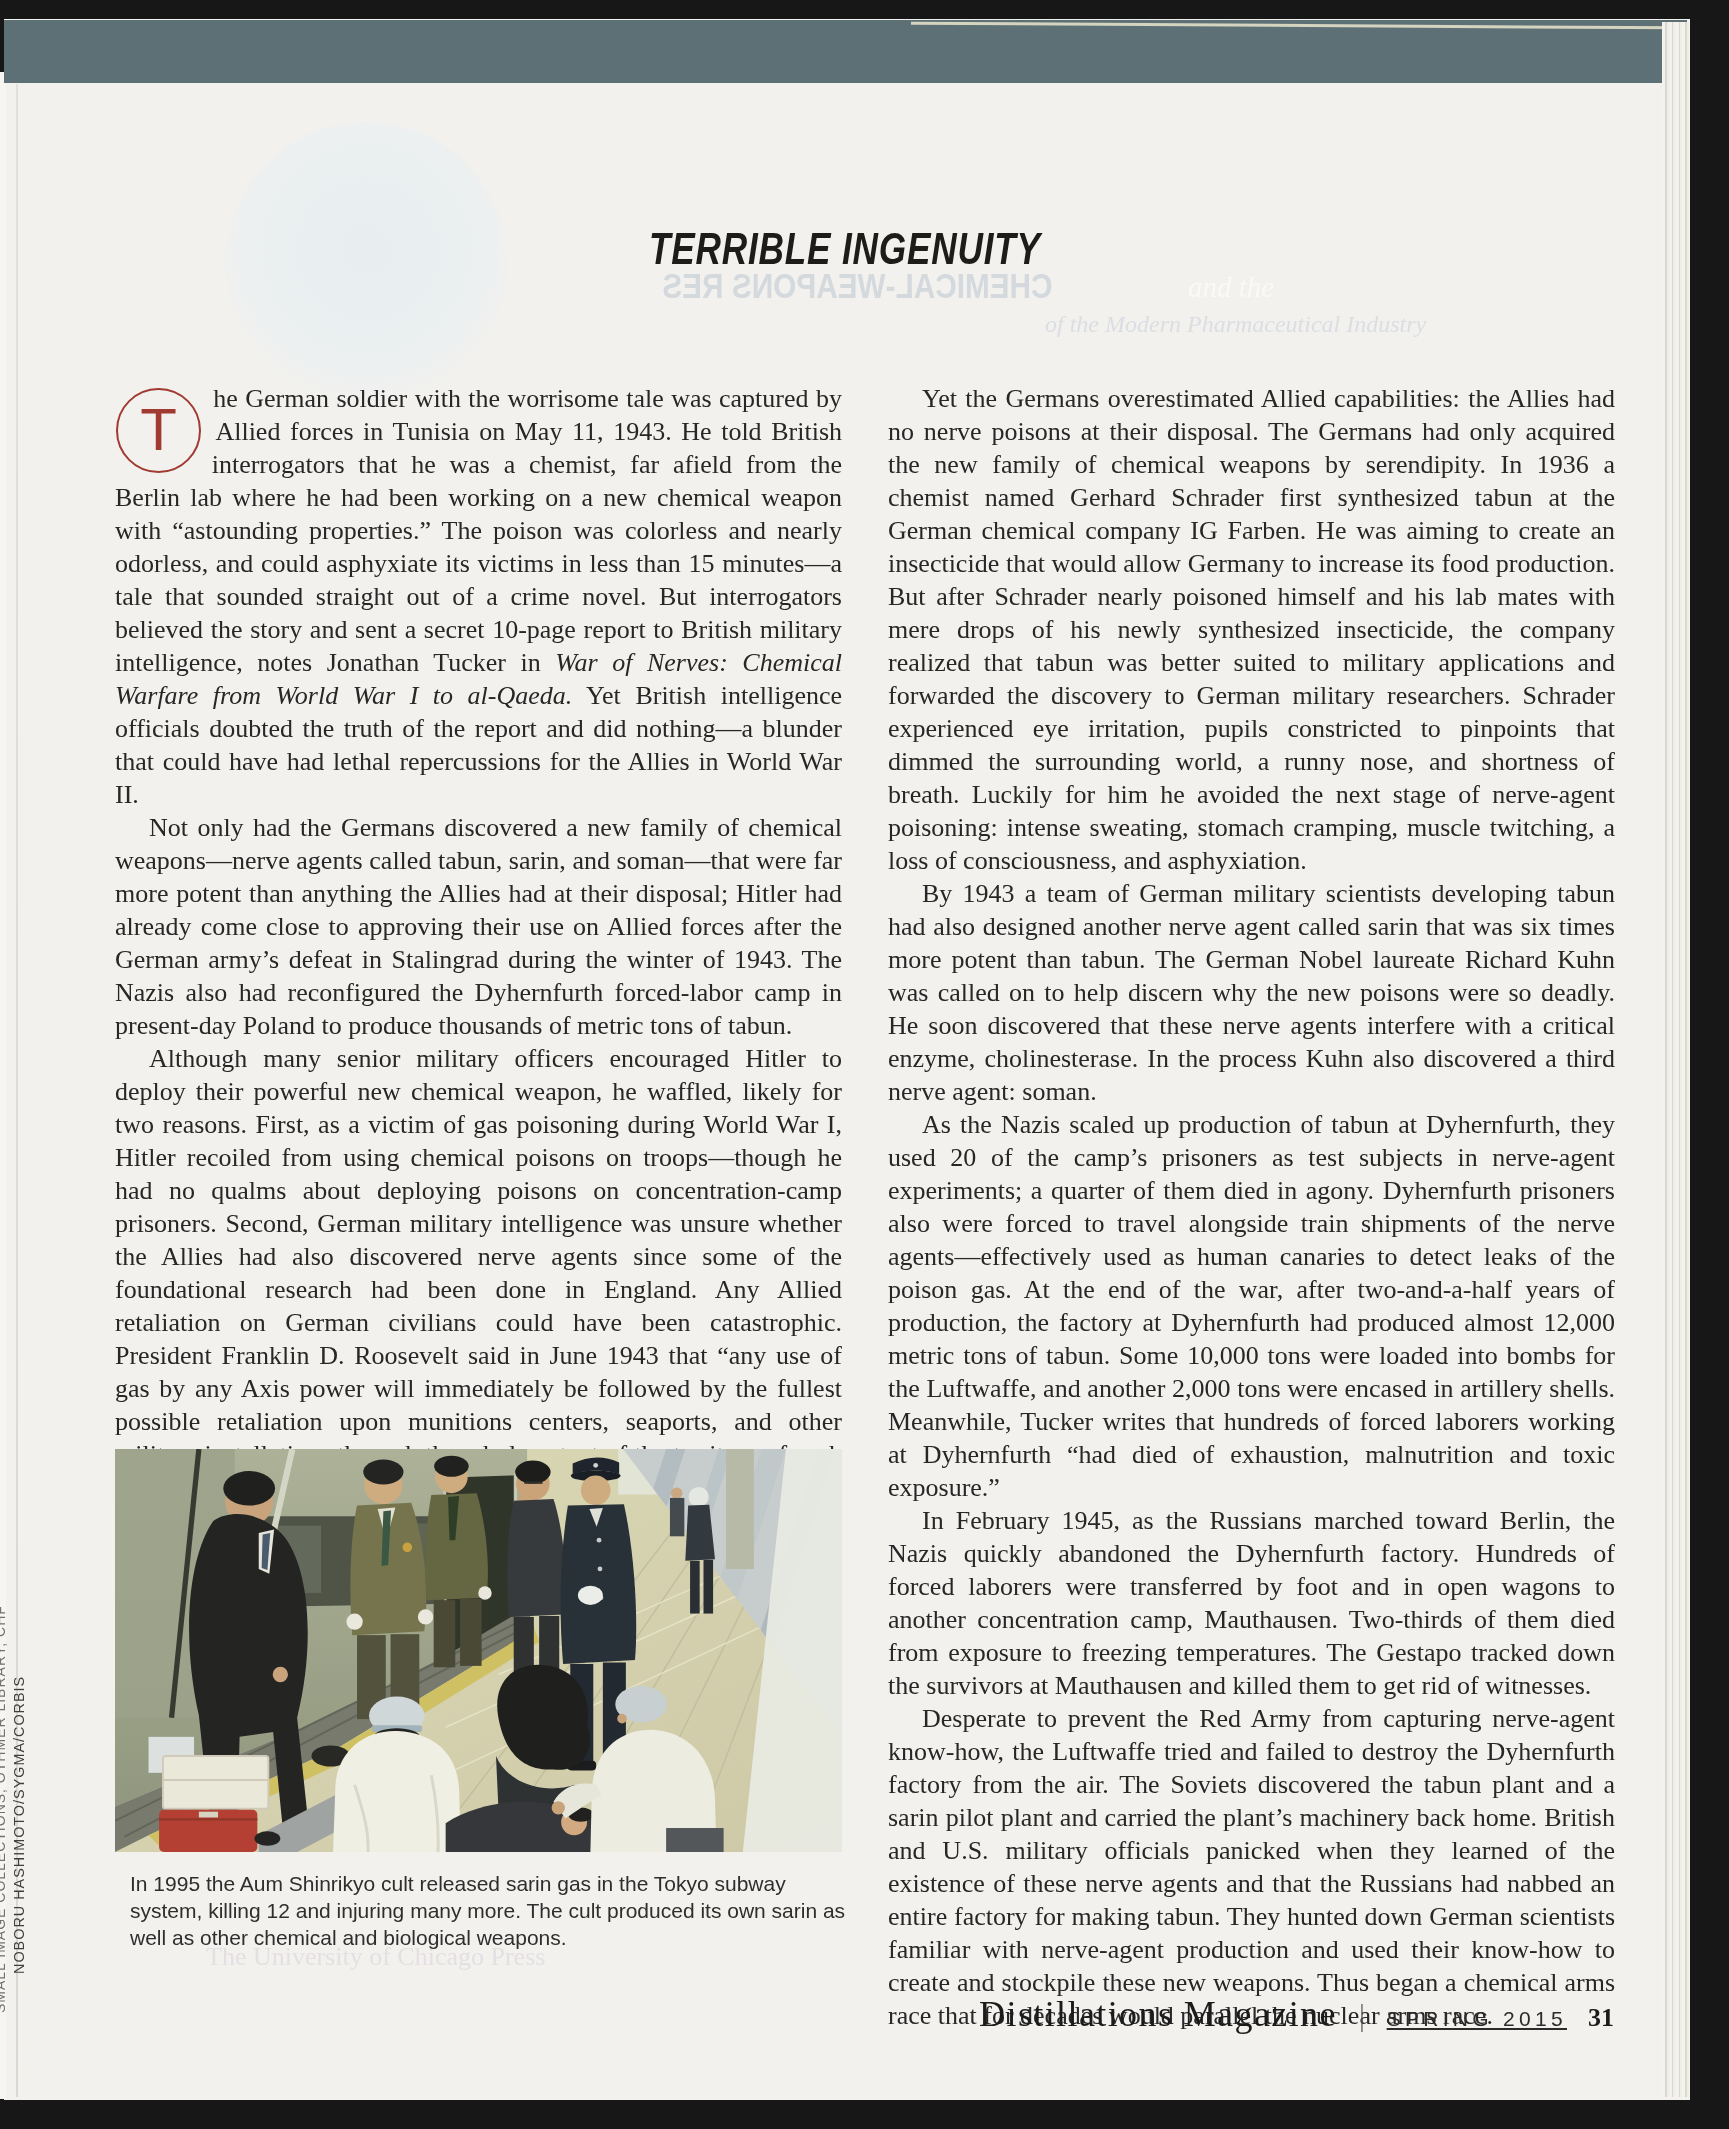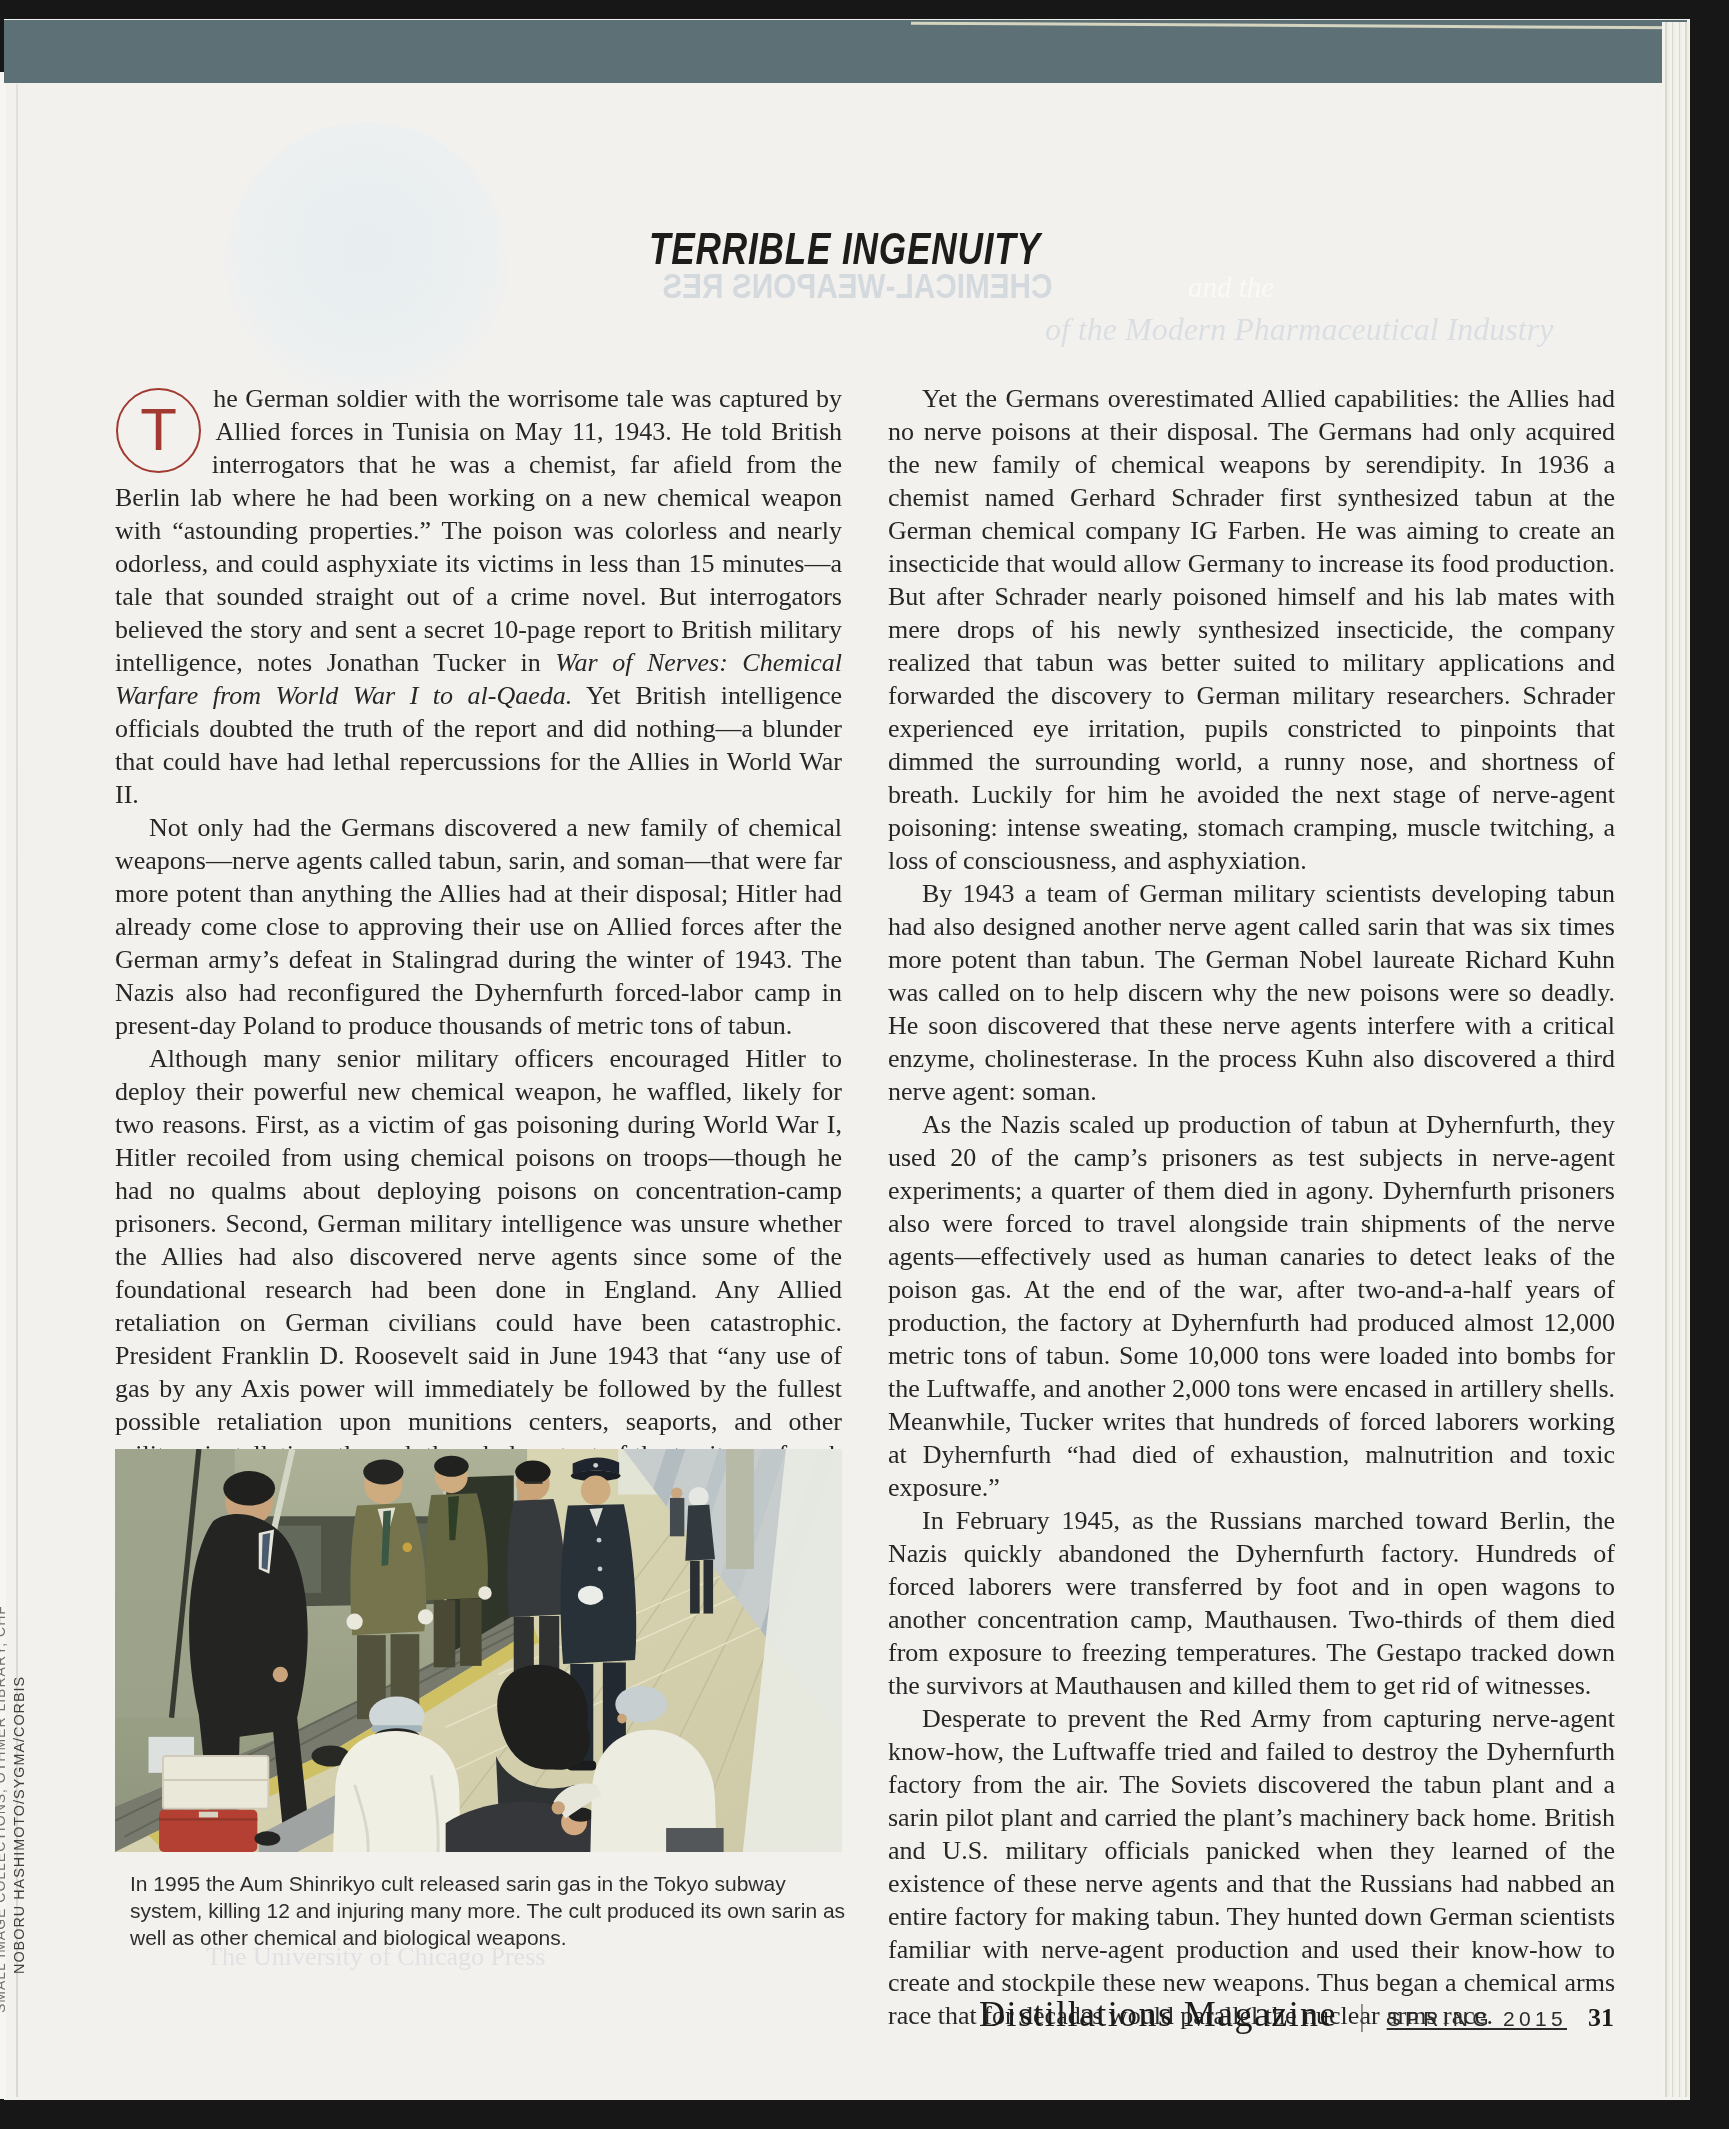--- a/index.html
+++ b/index.html
@@ -24,21 +24,21 @@
            background:repeating-linear-gradient(to right,#f3f2ec 0 3.4px,#dbd8cf 3.4px 4.8px,#efeee6 4.8px 6.7px);}
 
   
   .ghost{position:absolute;color:var(--ghost);z-index:1;}
   .ghost-fern{left:225px;top:122px;width:283px;height:283px;border-radius:50%;
       background:radial-gradient(circle at 50% 45%, #e7edef 0%, #ecf0f1 55%, rgba(242,241,238,0) 74%);}
   .ghost-headline{left:628px;top:266px;font-family:"Liberation Sans",sans-serif;
       font-weight:bold;font-size:35px;transform:scale(-0.85,1);transform-origin:center;
       color:#bcc6d2;opacity:.55;white-space:nowrap;}
   .ghost-and{left:1188px;top:271px;font-style:italic;font-size:29px;color:#ffffff;opacity:.6;}
-  .ghost-pharma{left:1045px;top:311px;font-style:italic;font-size:32px;color:#c3ccd7;opacity:.5;white-space:nowrap;}
+  .ghost-pharma{left:1045px;top:311px;font-style:italic;font-size:24px;color:#c3ccd7;opacity:.5;white-space:nowrap;}
   .ghost-press{left:206px;top:1942px;font-size:26px;color:#e0dadf;opacity:.75;white-space:nowrap;}
 
   .title{position:absolute;left:3.8px;top:224px;width:1683px;text-align:center;z-index:2;font-style:italic;}
   .title-inner{display:inline-block;transform:scaleX(.8);transform-origin:center;
       font-family:"Liberation Sans",sans-serif;font-weight:bold;font-size:44px;
       letter-spacing:1px;color:var(--title);white-space:nowrap;}
 
   .col{position:absolute;top:382px;width:727px;font-size:26px;line-height:33px;
       color:var(--text);text-align:justify;hyphens:auto;-webkit-hyphens:auto;z-index:2;}
   .col-left{left:115px;}

